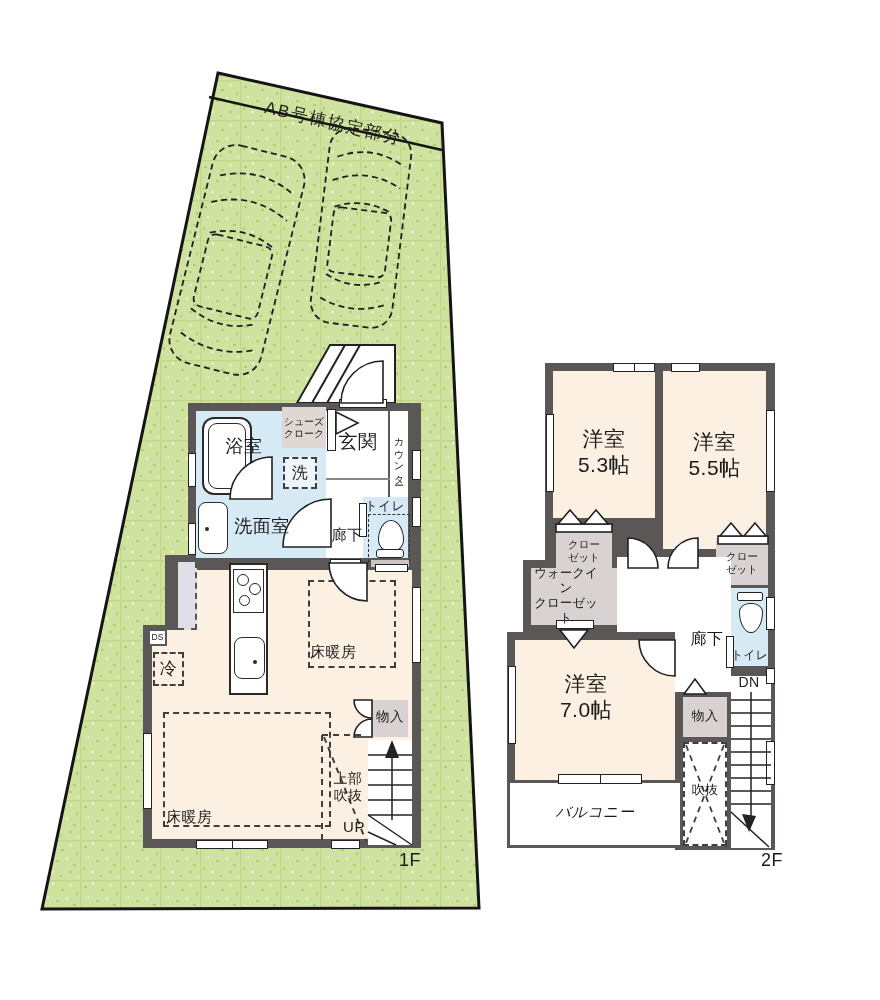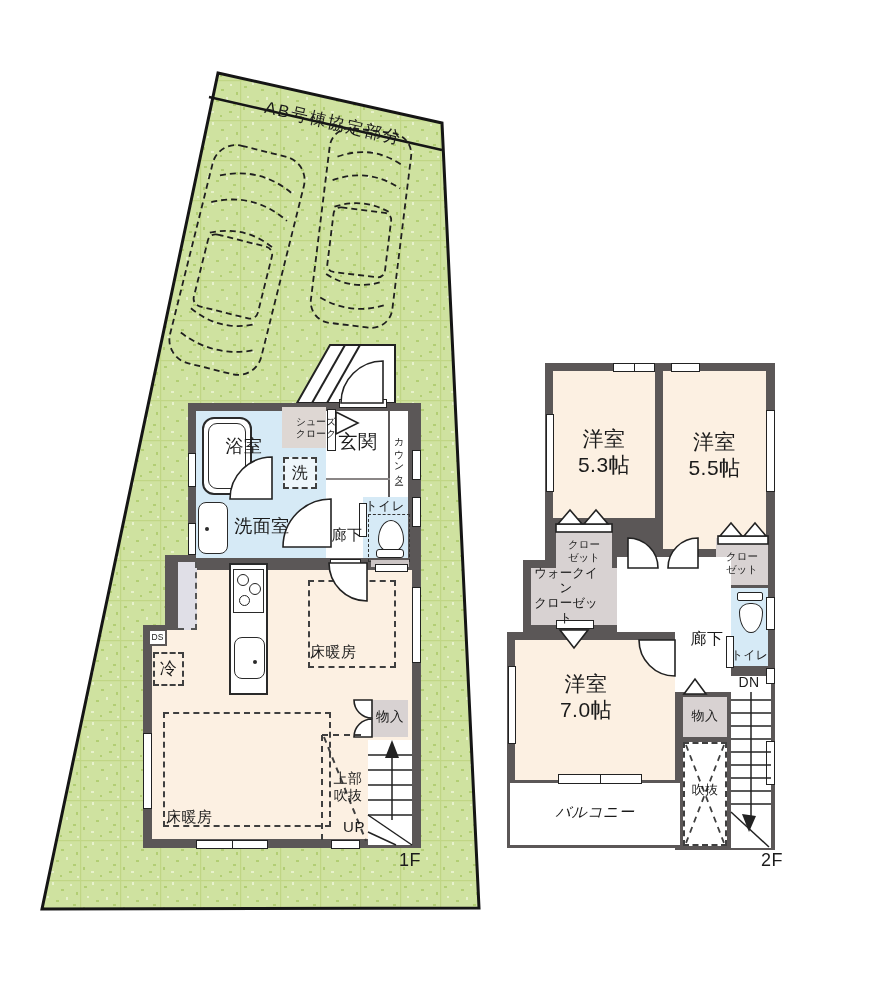--- a/index.html
+++ b/index.html
@@ -236,21 +236,21 @@
 
     <g stroke="#3f3f3f" stroke-width="1.8" stroke-dasharray="6 5" fill="none">
       <line x1="686" y1="745" x2="724" y2="843"></line>
       <line x1="724" y1="745" x2="686" y2="843"></line>
     </g>
   </svg>
 
   <div class="lbl" style="left:214px;top:436px;width:60px;height:22px;font-size:18px;">浴室</div>
   <div class="lbl" style="left:210px;top:516px;width:104px;height:22px;font-size:18px;">洗面室</div>
   <div class="lbl" style="left:283px;top:458px;width:34px;height:30px;font-size:16px;">洗</div>
-  <div class="lbl" style="left:276px;top:414px;width:56px;height:28px;font-size:10px;letter-spacing:0;margin-left:12px;">シューズ
+  <div class="lbl" style="left:276px;top:414px;width:56px;height:28px;font-size:10px;letter-spacing:0;">シューズ
 クローク</div>
   <div class="lbl" style="left:328px;top:430px;width:60px;height:24px;font-size:19px;">玄関</div>
   <div class="lbl" style="left:390px;top:414px;width:17px;height:82px;font-size:10px;writing-mode:vertical-rl;text-orientation:upright;letter-spacing:1px;">カウンター</div>
   <div class="lbl" style="left:362px;top:499px;width:46px;height:15px;font-size:12.5px;">トイレ</div>
   <div class="lbl" style="left:321px;top:526px;width:52px;height:18px;font-size:15px;">廊下</div>
   <div class="lbl" style="left:310px;top:643px;width:72px;height:18px;font-size:15px;justify-content:flex-start;">床暖房</div>
   <div class="lbl" style="left:166px;top:808px;width:72px;height:18px;font-size:15px;justify-content:flex-start;">床暖房</div>
   <div class="lbl" style="left:148px;top:630px;width:19px;height:15px;font-size:8.5px;letter-spacing:0;">DS</div>
   <div class="lbl" style="left:153px;top:654px;width:31px;height:30px;font-size:17px;">冷</div>
   <div class="lbl" style="left:371px;top:709px;width:38px;height:16px;font-size:13.5px;">物入</div>

